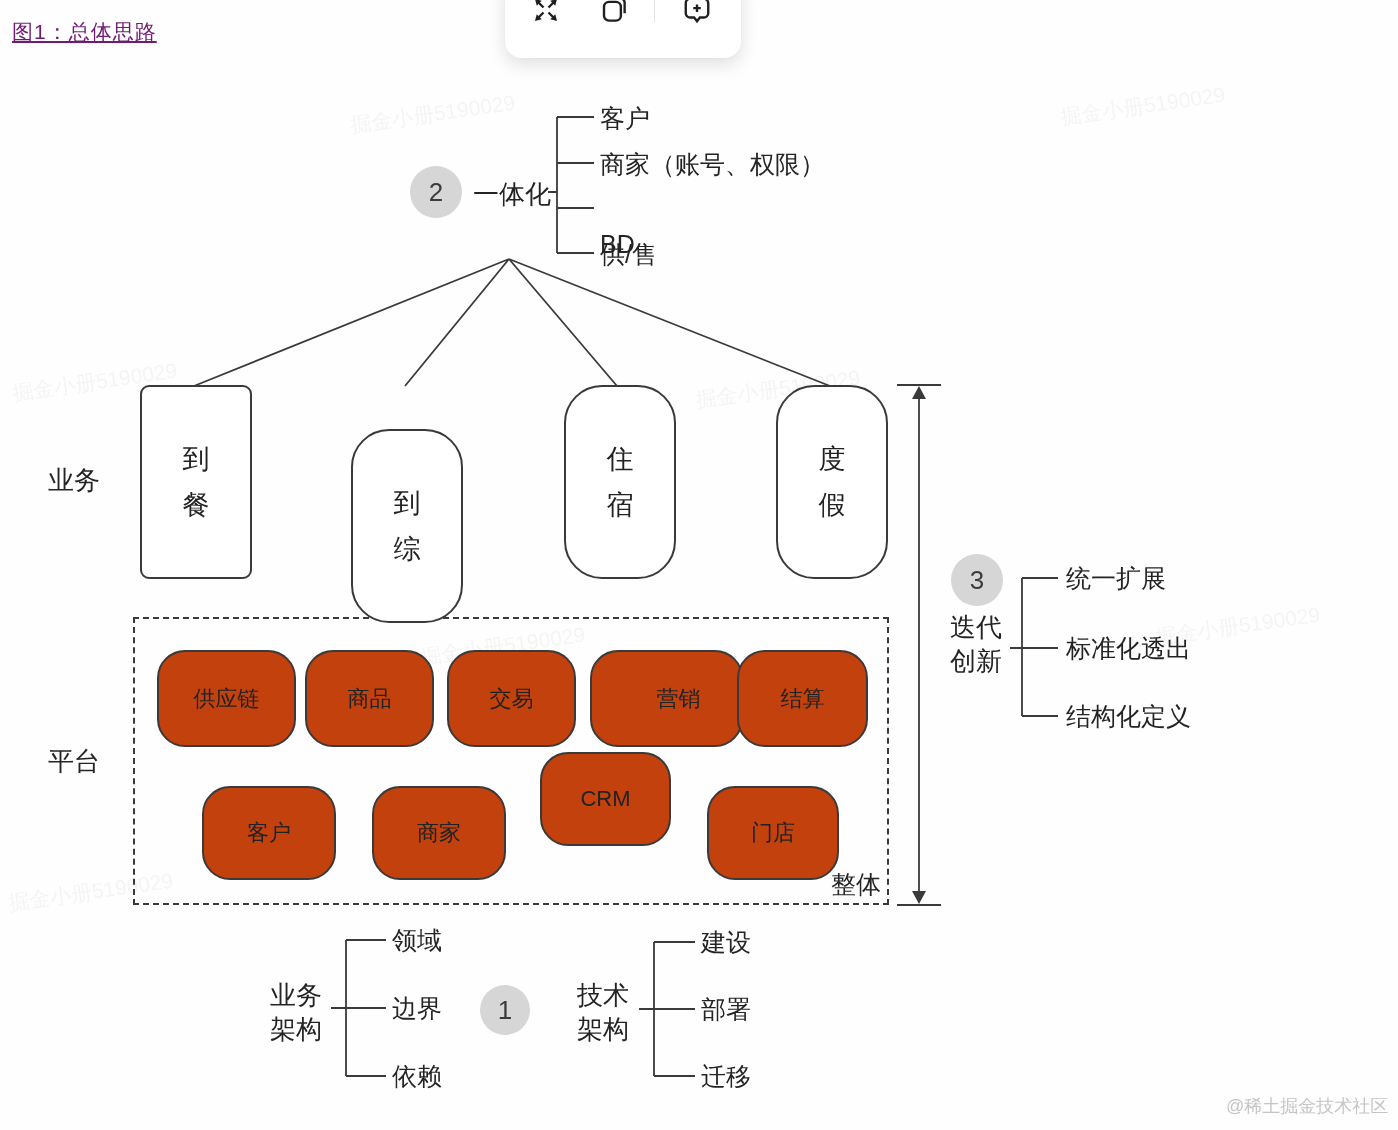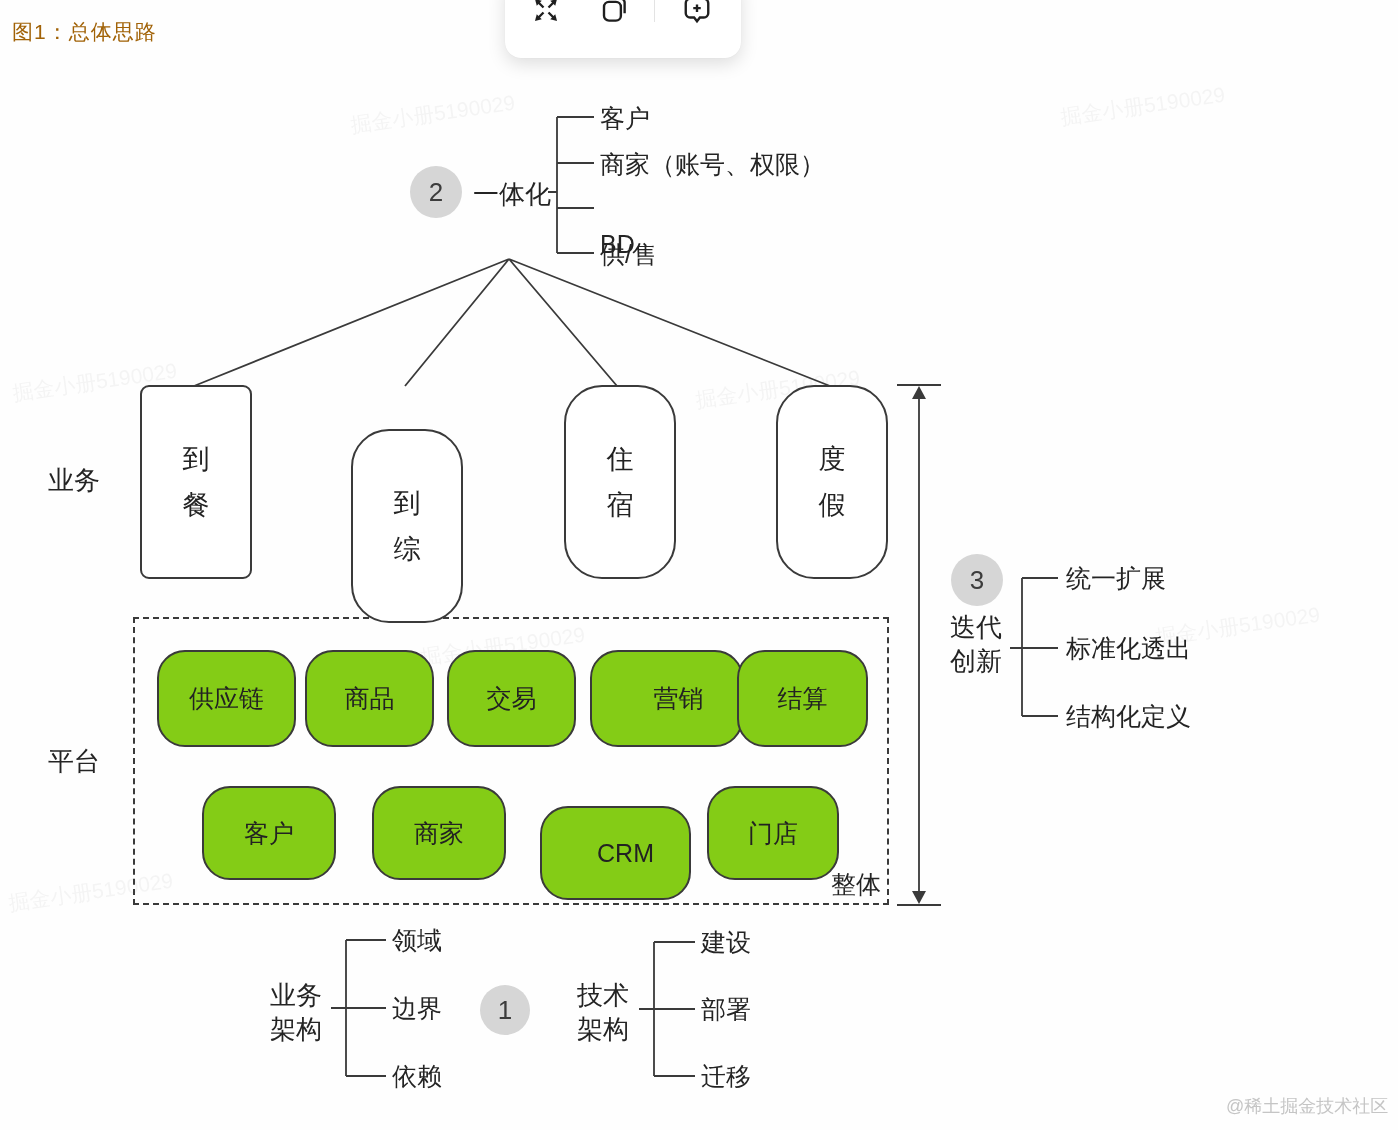--- a/index.html
+++ b/index.html
@@ -2,43 +2,43 @@
 <html><head>
 <meta charset="utf-8">
 <style>
   html,body{margin:0;padding:0;background:#fff;}
   .canvas{
     position:relative;width:1398px;height:1130px;background:#fefefe;overflow:hidden;
     font-family:"Liberation Sans","DejaVu Sans",sans-serif;color:#222;
   }
   .abs{position:absolute;}
   
-  .fig-title{left:12px;top:18px;font-size:21px;font-weight:500;color:#a16207;letter-spacing:1px;}
+  .fig-title{left:12px;top:18px;font-size:21px;font-weight:500;color:#701a75;letter-spacing:1px;text-decoration:underline;}
   
   .toolbar{left:505px;top:-24px;width:236px;height:82px;background:#fff;border-radius:16px;
     box-shadow:0 6px 18px rgba(0,0,0,.13),0 0 1px rgba(0,0,0,.08);z-index:30;}
   .tb-icon{position:absolute;top:19px;width:30px;height:30px;cursor:pointer;}
   .tb-icon svg{width:100%;height:100%;}
   .tb-divider{position:absolute;left:149px;top:16px;width:1px;height:30px;background:#e3e3e3;}
   
   .wires{left:0;top:0;z-index:5;}
   
   .numcircle{border-radius:50%;background:#d6d6d6;color:#3c3c3c;display:flex;align-items:center;
     justify-content:center;font-size:26px;z-index:10;}
   
   .dtext{z-index:10;font-size:25px;color:#242424;white-space:nowrap;}
   .dlabel{z-index:10;font-size:26px;color:#242424;white-space:pre-line;line-height:34px;}
   
   .bbox{width:108px;height:190px;border:2px solid #3a3a3a;border-radius:38px;background:#fff;
     display:flex;align-items:center;justify-content:center;z-index:10;}
   .bbox span{display:block;width:1.15em;font-size:27px;line-height:46px;text-align:center;word-break:break-all;}
   
   .platbox{border:2px dashed #3a3a3a;background:transparent;z-index:6;}
-  .pbox{height:93px;border:2px solid #3a3a3a;border-radius:28px;background:#84cc16;display:flex;
-    align-items:center;justify-content:center;font-size:25px;z-index:10;}
+  .pbox{height:93px;border:2px solid #3a3a3a;border-radius:28px;background:#c2410c;display:flex;
+    align-items:center;justify-content:center;font-size:22px;z-index:10;}
   
   .wm-diag{z-index:1;font-size:21px;color:rgba(70,70,70,0.055);transform:rotate(-8deg);white-space:nowrap;}
   .wm-br{z-index:10;font-size:18px;color:#c5c5c5;white-space:nowrap;}
 </style>
 </head>
 <body>
 
 <div class="canvas">
 
   <div class="abs wm-diag" style="left:350px;top:100px;">掘金小册5190029</div>
@@ -123,21 +123,21 @@
   <div class="abs dtext" style="left:831px;top:868px;">整体</div>
 
   <div class="abs pbox" style="left:157px;top:650px;width:135px;">供应链</div>
   <div class="abs pbox" style="left:447px;top:650px;width:125px;">交易</div>
   <div class="abs pbox" style="left:305px;top:650px;width:125px;">商品</div>
   <div class="abs pbox" style="left:590px;top:650px;width:125px;padding-left:24px;">营销</div>
   <div class="abs pbox" style="left:737px;top:650px;width:127px;">结算</div>
 
   <div class="abs pbox" style="left:202px;top:786px;width:130px;height:90px;">客户</div>
   <div class="abs pbox" style="left:372px;top:786px;width:130px;height:90px;">商家</div>
-  <div class="abs pbox" style="left:540px;top:806px;width:127px;height:90px;padding-left:20px;">CRM</div>
+  <div class="abs pbox" style="left:540px;top:752px;width:127px;height:90px;">CRM</div>
   <div class="abs pbox" style="left:707px;top:786px;width:128px;height:90px;">门店</div>
 
   <div class="abs numcircle" style="left:951px;top:554px;width:52px;height:52px;">3</div>
   <div class="abs dlabel" style="left:950px;top:610px;">迭代
 创新</div>
   <div class="abs dtext" style="left:1066px;top:562px;">统一扩展</div>
   <div class="abs dtext" style="left:1066px;top:632px;">标准化透出</div>
   <div class="abs dtext" style="left:1066px;top:700px;">结构化定义</div>
 
   <div class="abs dlabel" style="left:270px;top:978px;">业务

